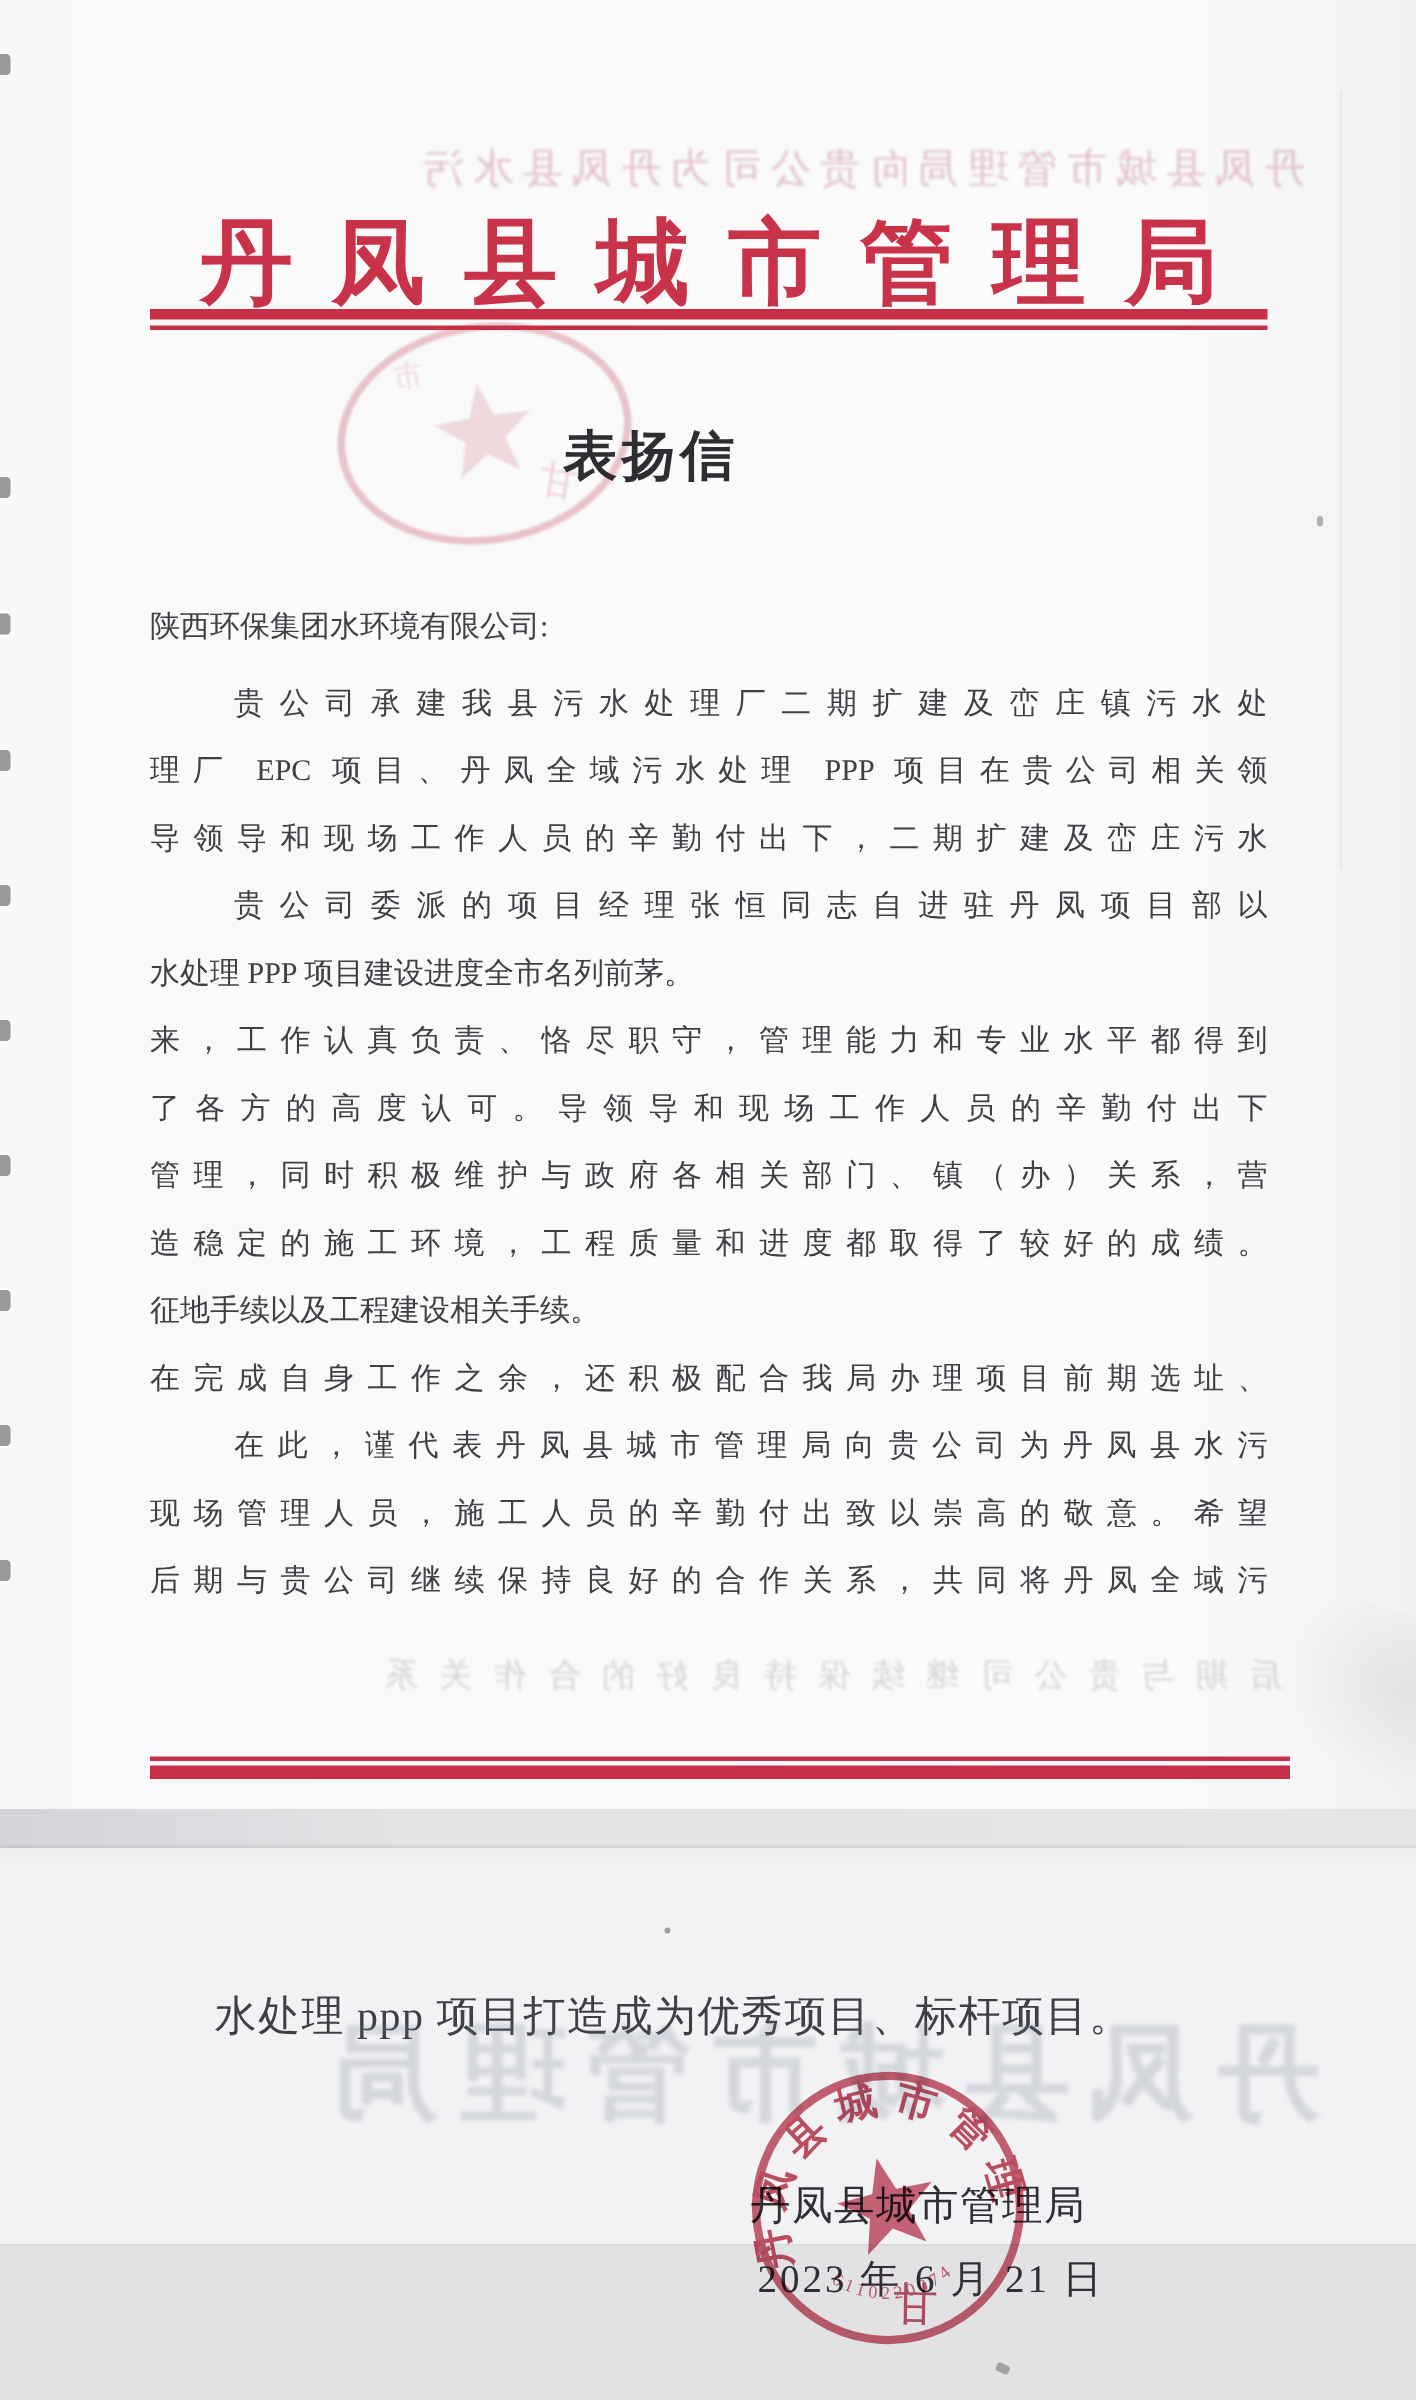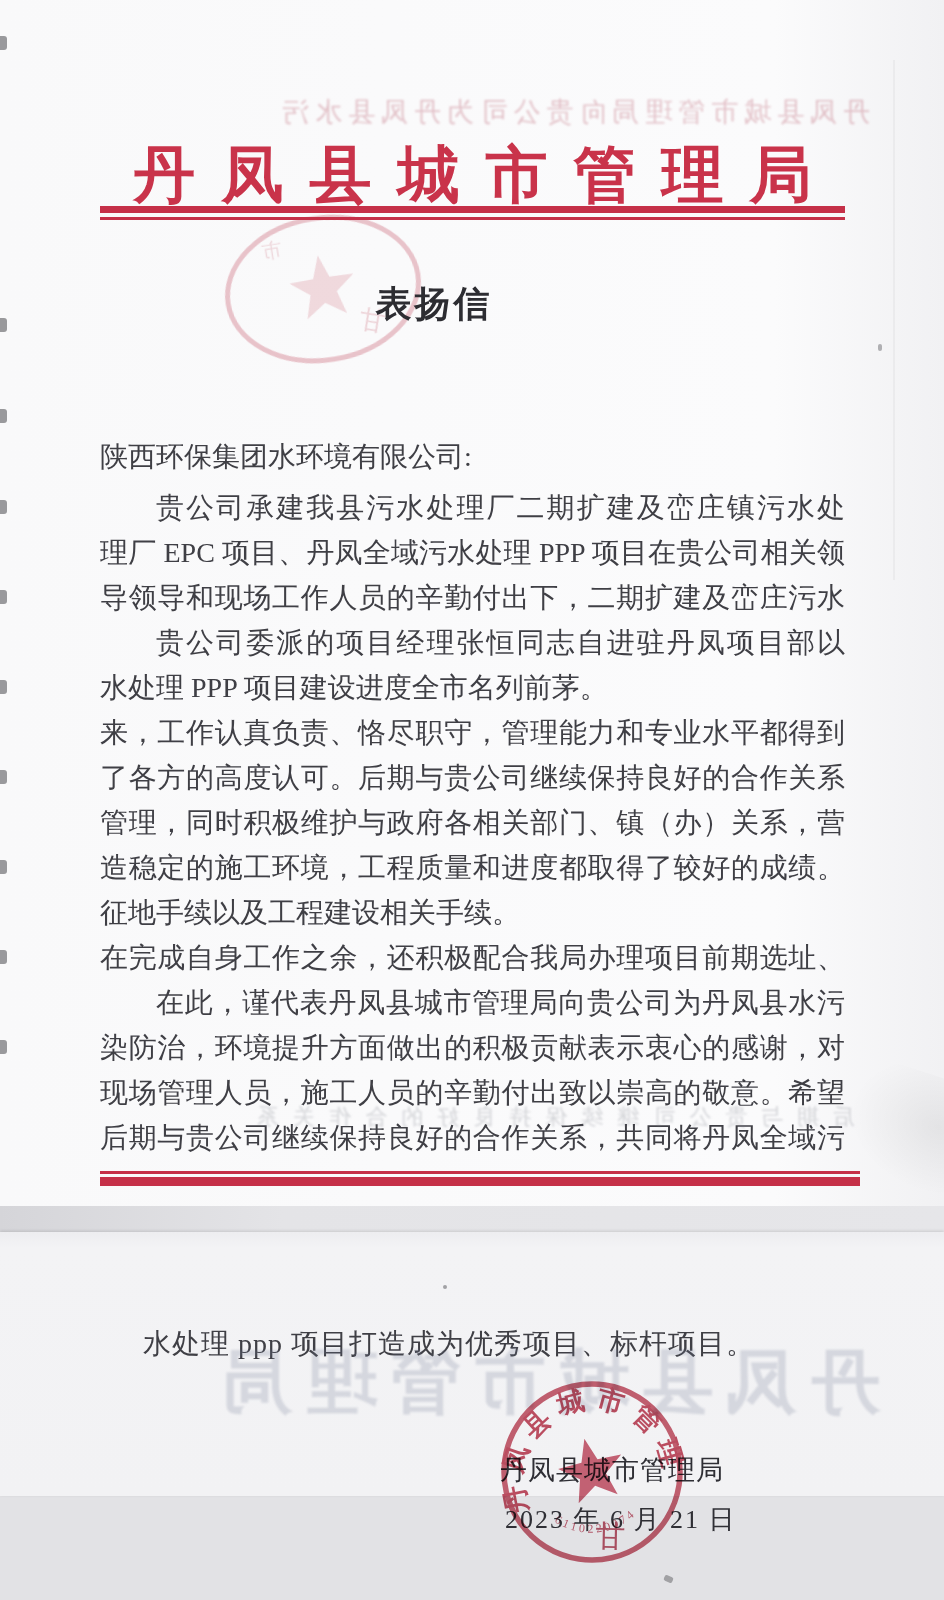--- a/index.html
+++ b/index.html
@@ -20,21 +20,21 @@
          letter-spacing:0.42em;text-indent:0.42em;white-space:nowrap;
          font-family:"Liberation Serif", serif;}
   .rule-thick-top{position:absolute;left:100px;top:206px;width:745px;height:7px;background:#c53048;}
   .rule-thin-top{position:absolute;left:100px;top:217px;width:745px;height:3px;background:#c53048;}
   .rule-thin-bot{position:absolute;left:100px;top:1171px;width:760px;height:3px;background:#c53048;}
   .rule-thick-bot{position:absolute;left:100px;top:1177px;width:760px;height:9px;background:#c53048;}
   
   .letter-title{position:absolute;left:0;top:280px;width:868px;text-align:center;
          font-size:36px;font-weight:bold;color:#2d2d32;letter-spacing:3px;}
   .body-block{position:absolute;left:100px;top:396px;width:745px;
-         font-size:28px;color:#3f3f45;margin-top:38px;}
+         font-size:20px;color:#3f3f45;}
   .line{height:45px;line-height:45px;white-space:nowrap;}
   .jst{text-align:justify;text-align-last:justify;white-space:normal;}
   .ind{padding-left:56px;}
   .salutation{margin-bottom:6px;}
   .cont-line{position:absolute;left:143px;top:1325px;font-size:28px;color:#3f3f45;
          letter-spacing:1px;white-space:nowrap;}
   .signature{position:absolute;left:500px;top:1452px;font-size:27px;color:#2f2f35;
          letter-spacing:1px;white-space:nowrap;}
   .sign-date{position:absolute;left:505px;top:1502px;font-size:26px;color:#2f2f35;
          letter-spacing:2px;white-space:nowrap;}
@@ -84,27 +84,26 @@
     <div class="letter-title">表扬信</div>
 
     <div class="body-block">
       <div class="line salutation">陕西环保集团水环境有限公司:</div>
       <div class="line jst ind">贵公司承建我县污水处理厂二期扩建及峦庄镇污水处</div>
       <div class="line jst">理厂 EPC 项目、丹凤全域污水处理 PPP 项目在贵公司相关领</div>
       <div class="line jst">导领导和现场工作人员的辛勤付出下，二期扩建及峦庄污水</div>
       <div class="line jst ind">贵公司委派的项目经理张恒同志自进驻丹凤项目部以</div>
       <div class="line">水处理 PPP 项目建设进度全市名列前茅。</div>
       <div class="line jst">来，工作认真负责、恪尽职守，管理能力和专业水平都得到</div>
-      <div class="line jst">了各方的高度认可。后期与贵公司继续保持良好的合作关系</div>
+      <div class="line jst">了各方的高度认可。导领导和现场工作人员的辛勤付出下</div>
       <div class="line jst">管理，同时积极维护与政府各相关部门、镇（办）关系，营</div>
       <div class="line jst">造稳定的施工环境，工程质量和进度都取得了较好的成绩。</div>
       <div class="line">征地手续以及工程建设相关手续。</div>
       <div class="line jst">在完成自身工作之余，还积极配合我局办理项目前期选址、</div>
       <div class="line jst ind">在此，谨代表丹凤县城市管理局向贵公司为丹凤县水污</div>
-      <div class="line jst">染防治，环境提升方面做出的积极贡献表示衷心的感谢，对</div>
       <div class="line jst">现场管理人员，施工人员的辛勤付出致以崇高的敬意。希望</div>
       <div class="line jst">后期与贵公司继续保持良好的合作关系，共同将丹凤全域污</div>
     </div>
 
     <div class="bleed bleed-mid">后期与贵公司继续保持良好的合作关系</div>
 
     <div class="rule-thin-bot"></div>
     <div class="rule-thick-bot"></div>
 
     <div class="wrinkle"></div>

